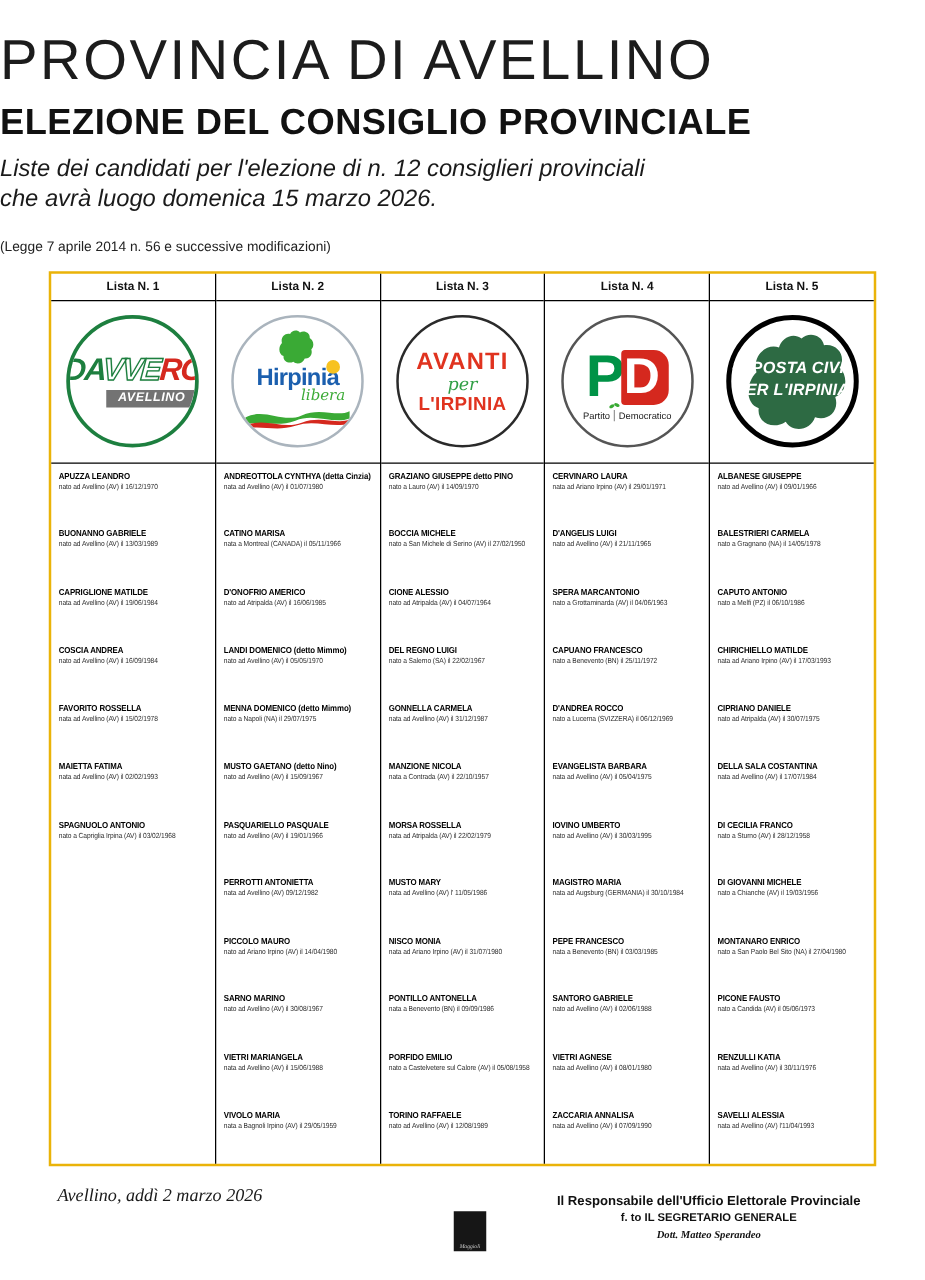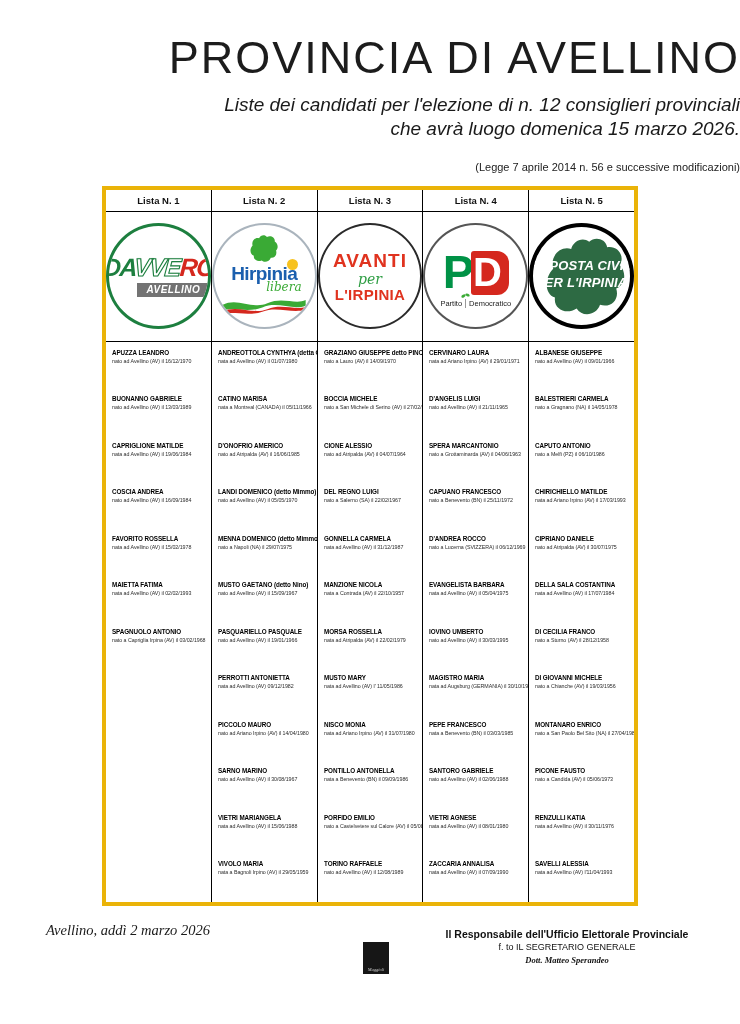--- a/index.html
+++ b/index.html
@@ -3,27 +3,27 @@
 <meta charset="utf-8">
 <style>
   * { margin:0; padding:0; box-sizing:border-box; }
   html,body { background:#e9e9e9; }
   body { font-family:"Liberation Sans", sans-serif; }
   .page {
     width:740px; height:1024px; background:#ffffff; margin:0 auto;
     position:relative; overflow:hidden; color:#111;
   }
   
-  .hdr { text-align:right; padding-top:32px; }
+  .hdr { text-align:left; padding-top:22px; }
   .hdr-title { font-size:45px; font-weight:400; letter-spacing:2px; color:#1c1c1c; }
   .hdr-sub { font-size:29px; font-weight:700; letter-spacing:0.4px; margin-top:8px; color:#111; }
   .hdr-desc { font-size:19px; font-style:italic; font-weight:500; line-height:1.25; margin-top:9px; color:#1a1a1a; }
   .hdr-law { font-size:11px; margin-top:20px; color:#222; }
   
-  .table { width:536px; margin:13px auto 0; border:4px solid #eab308; display:flex; }
+  .table { width:662px; margin:13px auto 0; border:2px solid #eab308; display:flex; }
   .col { flex:1 1 0; min-width:0; }
   .col + .col { border-left:1px solid #000; }
   .col-header { height:22px; line-height:22px; text-align:center; font-size:9.5px; font-weight:700;
     border-bottom:1px solid #000; }
   .col-logo { height:130px; display:flex; align-items:center; justify-content:center;
     border-bottom:1px solid #000; }
   .col-body { height:560px; padding:7px 2px 0 6px; overflow:hidden; }
   .cand { height:46.5px; }
   .cand-name { font-size:7px; font-weight:700; white-space:nowrap; transform:scaleX(0.9);
     transform-origin:left center; letter-spacing:-0.1px; color:#000; }
@@ -71,31 +71,32 @@
   
   .ftr { position:relative; height:92px; }
   .ftr-date { position:absolute; left:46px; top:16px; font-family:"Liberation Serif", serif;
     font-style:italic; font-size:14.5px; color:#1a1a1a; }
   .printer { position:absolute; left:363px; top:36px; width:26px; height:32px; background:#161616;
     display:flex; align-items:flex-end; justify-content:center; }
   .printer-label { color:#cfcfcf; font-size:4.5px; font-family:"Liberation Serif", serif; font-style:italic;
     padding-bottom:2px; }
   .resp { position:absolute; right:38px; top:22px; width:270px; text-align:center; }
   .resp-1 { font-size:10.5px; font-weight:700; color:#111; }
-  .resp-2 { font-size:9px; font-weight:400; margin-top:2.5px; color:#111; }
+  .resp-2 { font-size:9px; font-weight:700; margin-top:2.5px; color:#111; }
   .resp-3 { font-size:8.5px; font-weight:700; font-style:italic; font-family:"Liberation Serif", serif;
     margin-top:2.5px; color:#111; }
 </style>
 </head>
 <body>
 
 <div class="page">
 
   <div class="hdr">
     <div class="hdr-title">PROVINCIA DI AVELLINO</div>
+    <div class="hdr-sub">ELEZIONE DEL CONSIGLIO PROVINCIALE</div>
     <div class="hdr-desc">
       <div>Liste dei candidati per l'elezione di n. 12 consiglieri provinciali</div>
       <div>che avrà luogo domenica 15 marzo 2026.</div>
     </div>
     <div class="hdr-law">(Legge 7 aprile 2014 n. 56 e successive modificazioni)</div>
   </div>
 
   <div class="table">
 
     <div style="display:contents">

